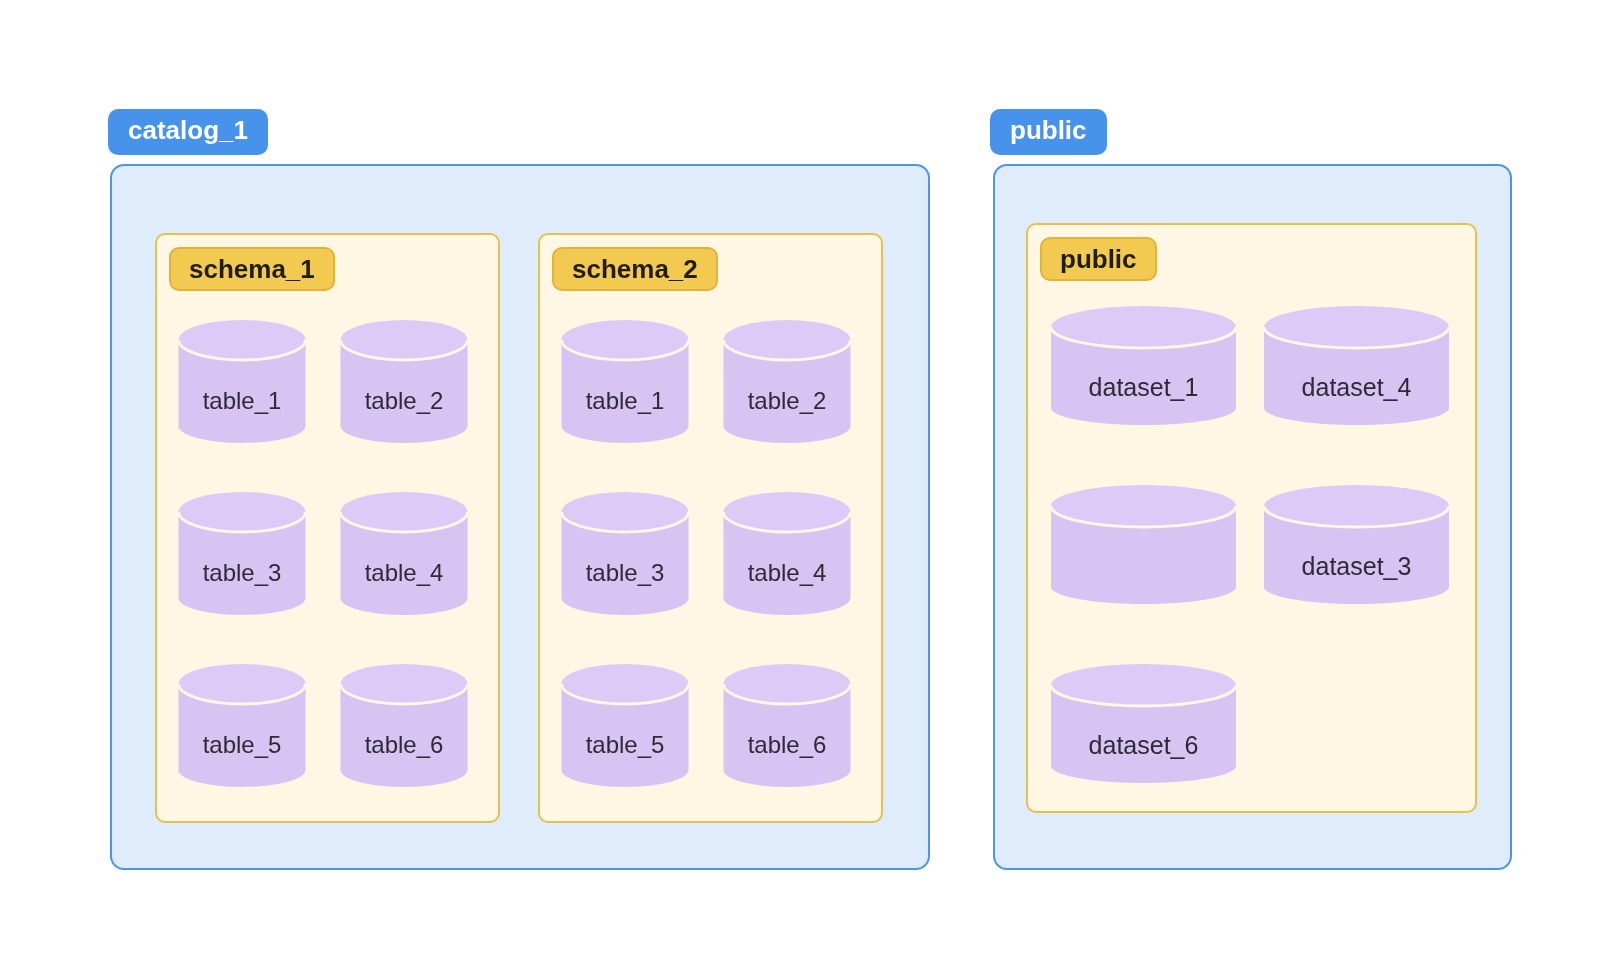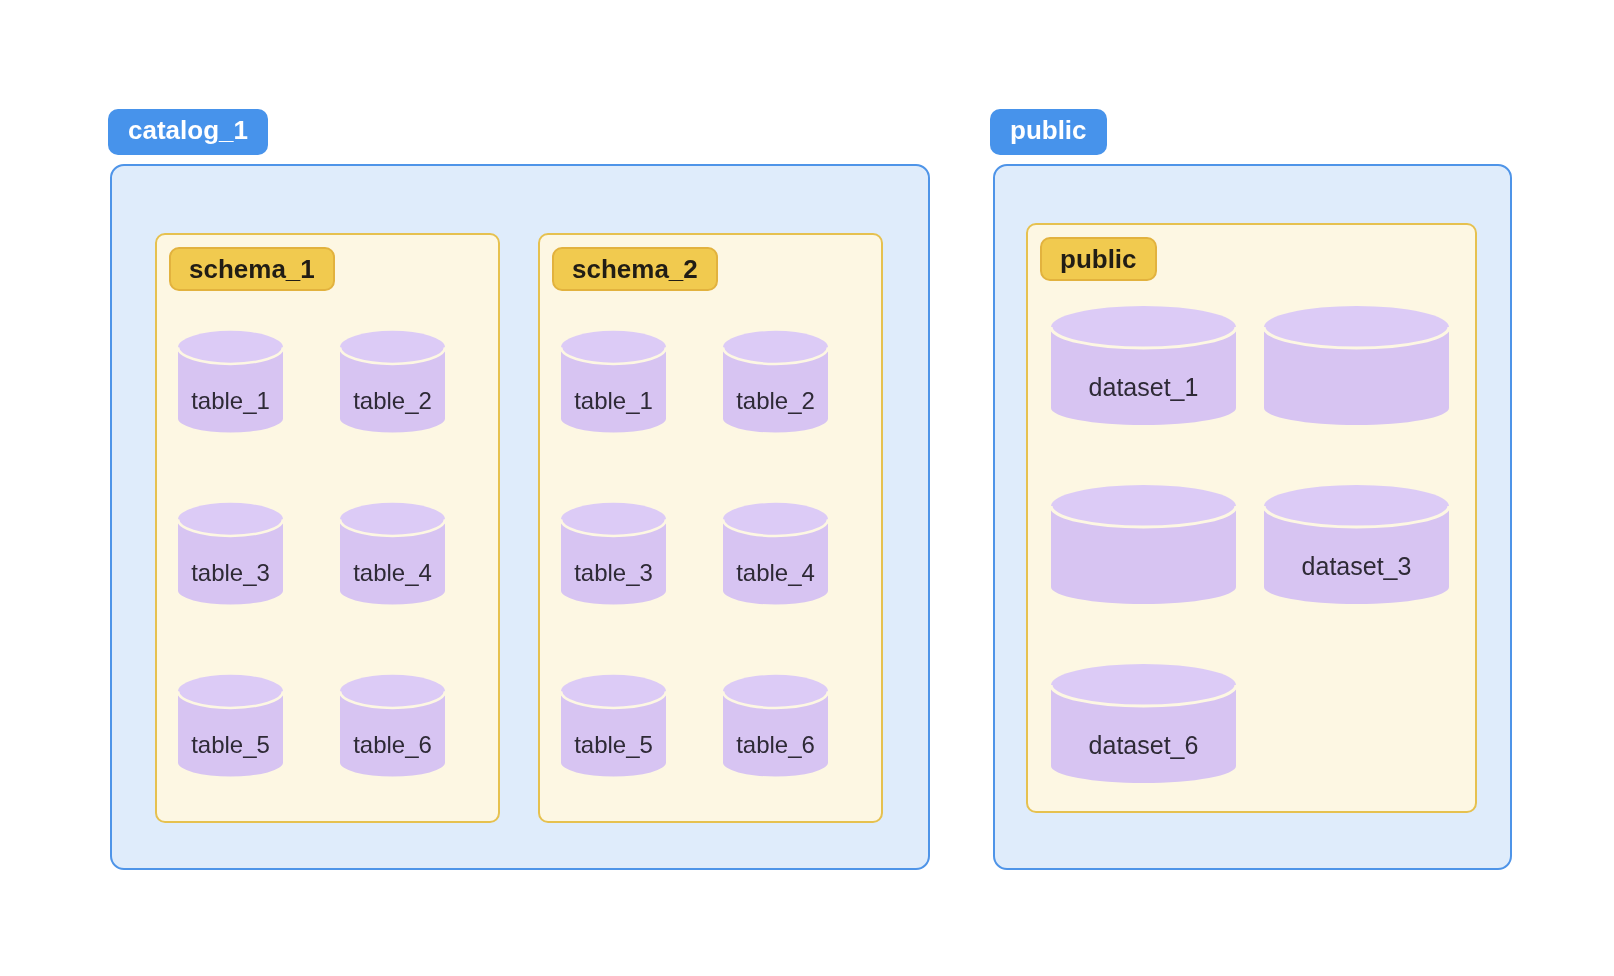--- a/index.html
+++ b/index.html
@@ -36,21 +36,21 @@
   .badge-gold {
     position:absolute; left:12px; top:12px; height:44px; line-height:40px; padding:0 18px;
     background:var(--badge-gold); color:var(--badge-dark-text); font-size:26px; font-weight:700;
     border:2px solid var(--badge-gold-border); border-radius:10px; white-space:nowrap;
   }
   .cyl-grid { position:absolute; display:grid; }
   .grid-tables { left:21px; top:85px; grid-template-columns:127px 127px; gap:47px 35px; }
   .grid-datasets { left:23px; top:81px; grid-template-columns:185px 185px; gap:57px 28px; }
 
   .cyl { position:relative; }
-  .cyl-t { width:105px; height:125px; }
+  .cyl-t { width:128px; height:125px; }
   .cyl-d { width:185px; height:122px; }
   .cyl svg { display:block; width:100%; height:100%; }
   .cyl-label {
     position:absolute; left:0; right:0; display:flex; align-items:center; justify-content:center;
     color:var(--label-text); white-space:nowrap;
   }
   .cyl-t .cyl-label { top:40px; bottom:4px; font-size:24px; }
   .cyl-d .cyl-label { top:42px; bottom:2px; font-size:25px; }
 </style>
 </head>
@@ -201,20 +201,21 @@
           </svg>
           <div class="cyl-label">dataset_1</div>
         </div>
 
         <div class="cyl cyl-d">
           <svg viewBox="0 0 185 122">
             <path d="M0 21 V102 A92.5 17 0 0 0 185 102 V21 A92.5 21 0 0 1 0 21 Z" fill="var(--purple)"></path>
             <ellipse cx="92.5" cy="21" rx="92.5" ry="21" fill="var(--purple-top)"></ellipse>
             <path d="M0 21 A92.5 21 0 0 0 185 21" fill="none" stroke="var(--schema-fill)" stroke-width="3"></path>
           </svg>
+          <div class="cyl-label">dataset_4</div>
         </div>
 
 
         <div class="cyl cyl-d">
           <svg viewBox="0 0 185 122">
             <path d="M0 21 V102 A92.5 17 0 0 0 185 102 V21 A92.5 21 0 0 1 0 21 Z" fill="var(--purple)"></path>
             <ellipse cx="92.5" cy="21" rx="92.5" ry="21" fill="var(--purple-top)"></ellipse>
             <path d="M0 21 A92.5 21 0 0 0 185 21" fill="none" stroke="var(--schema-fill)" stroke-width="3"></path>
           </svg>
         </div>

